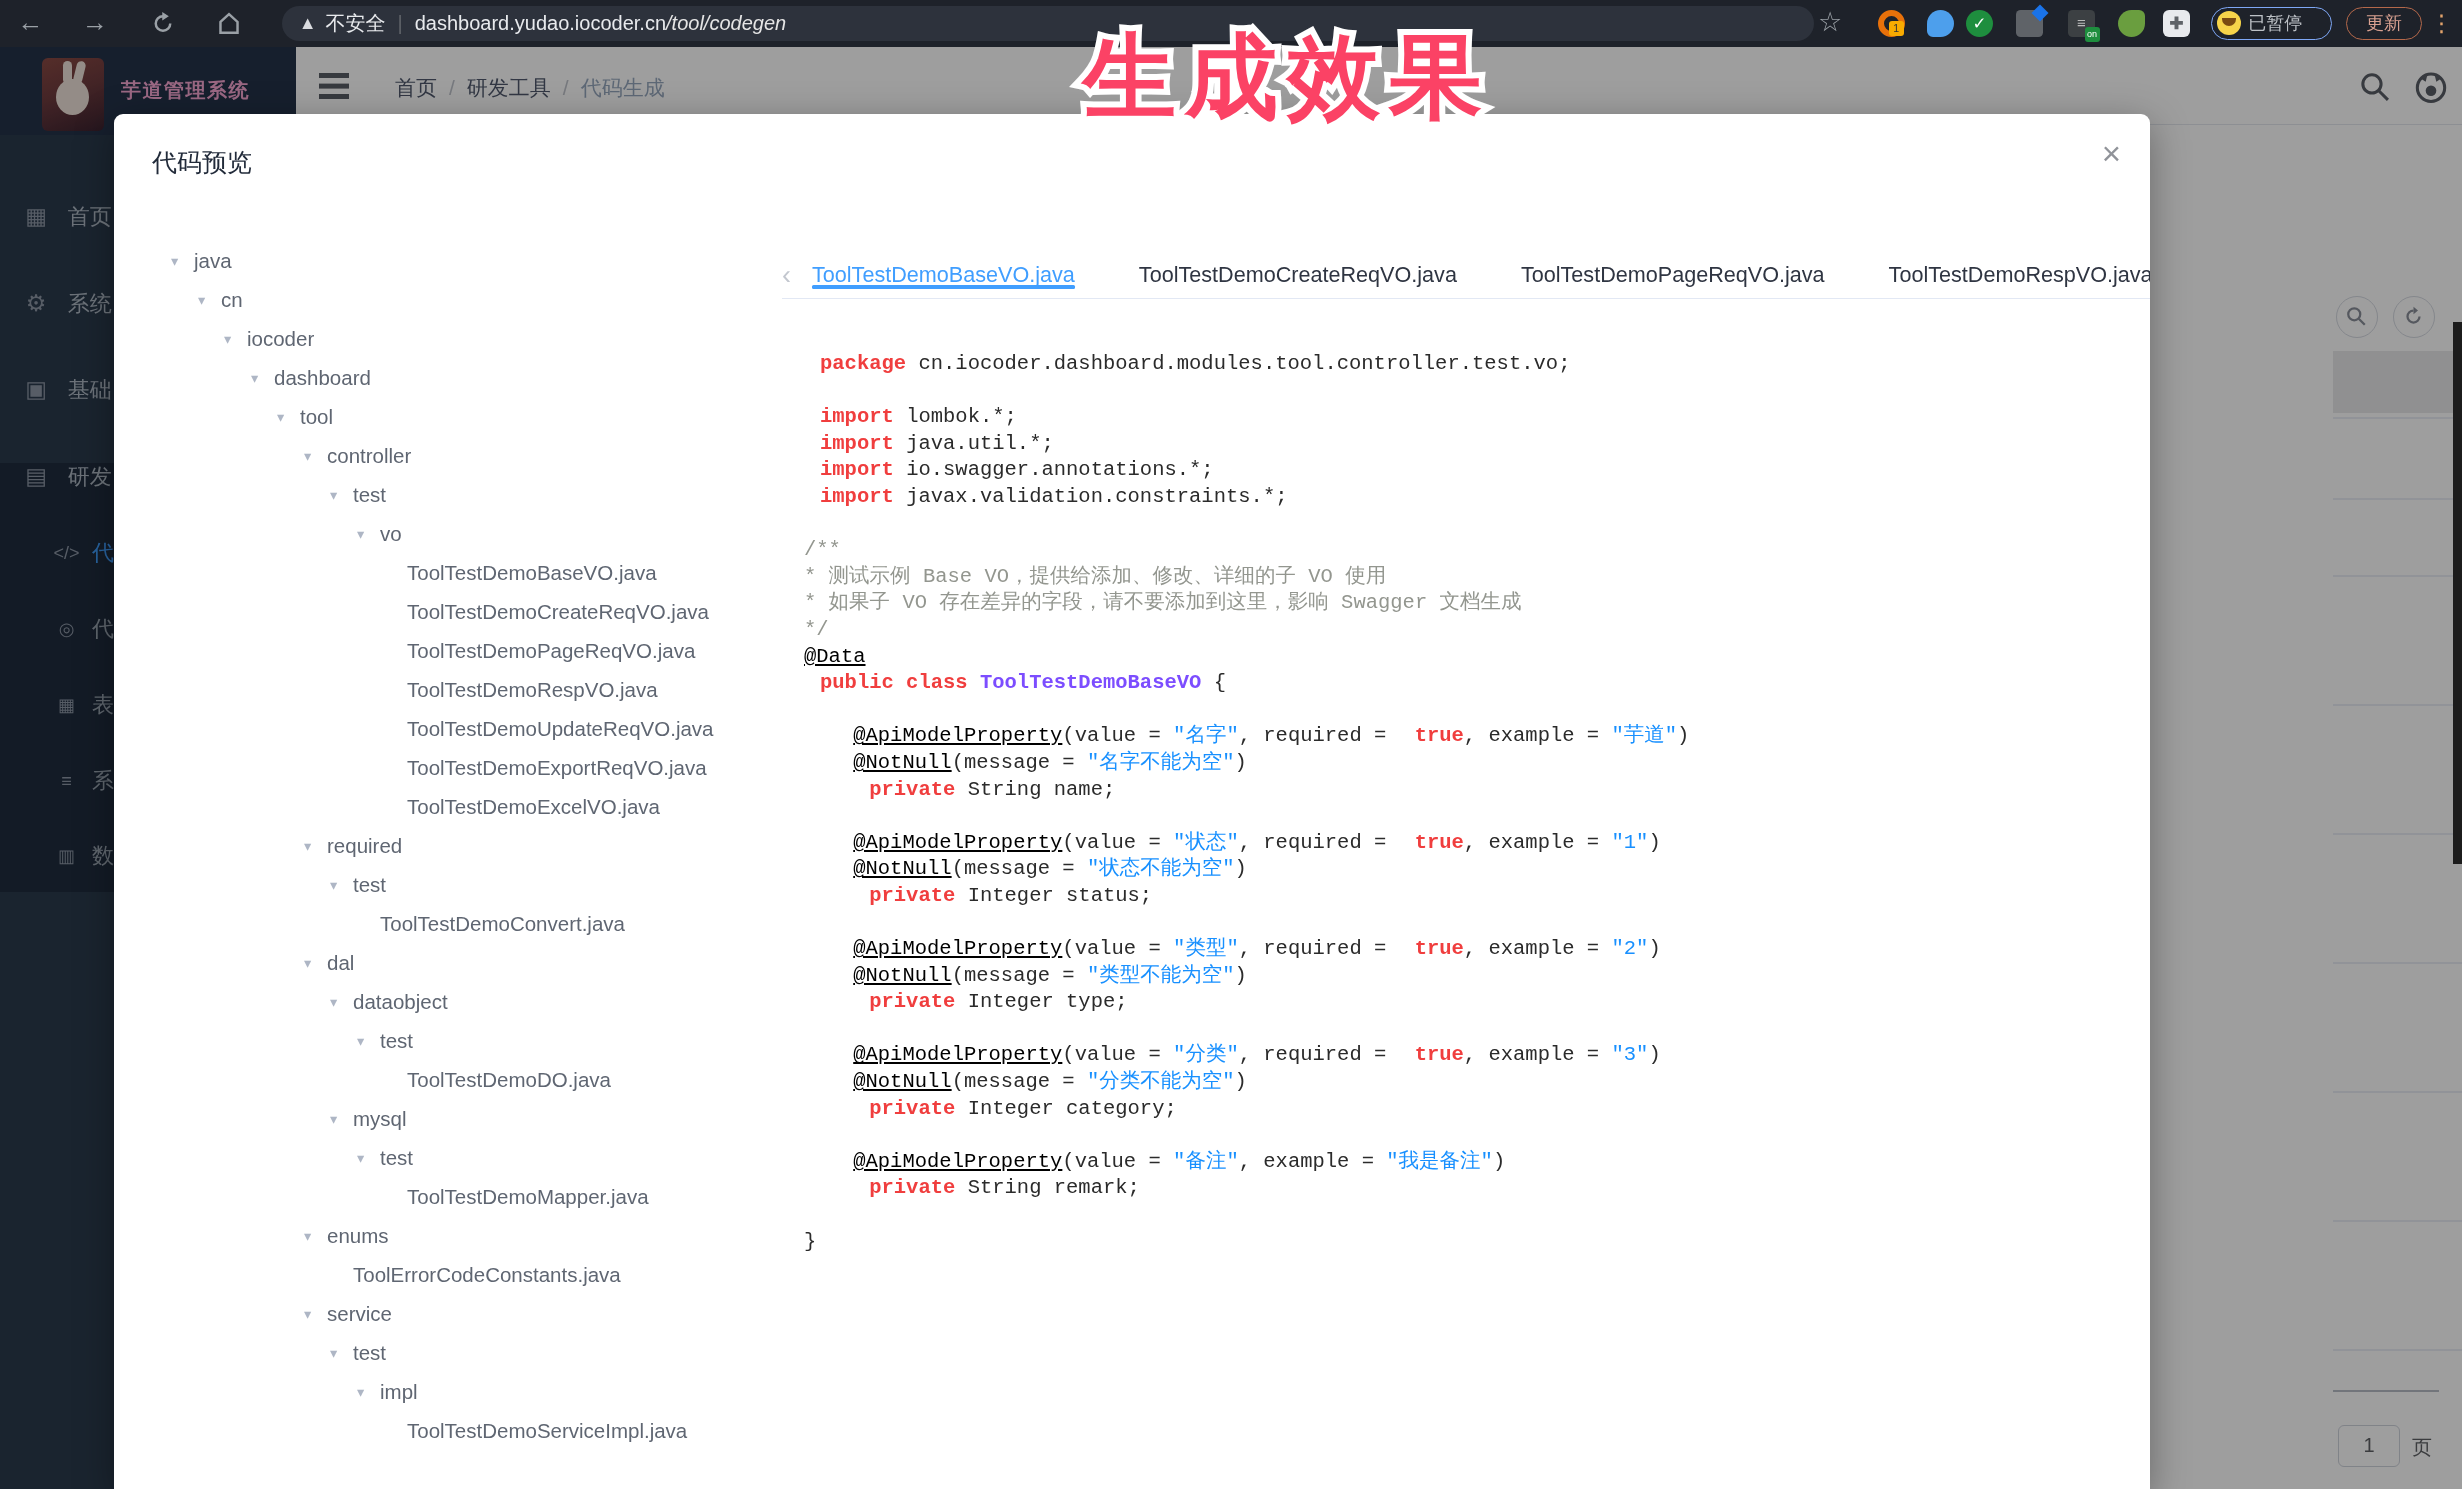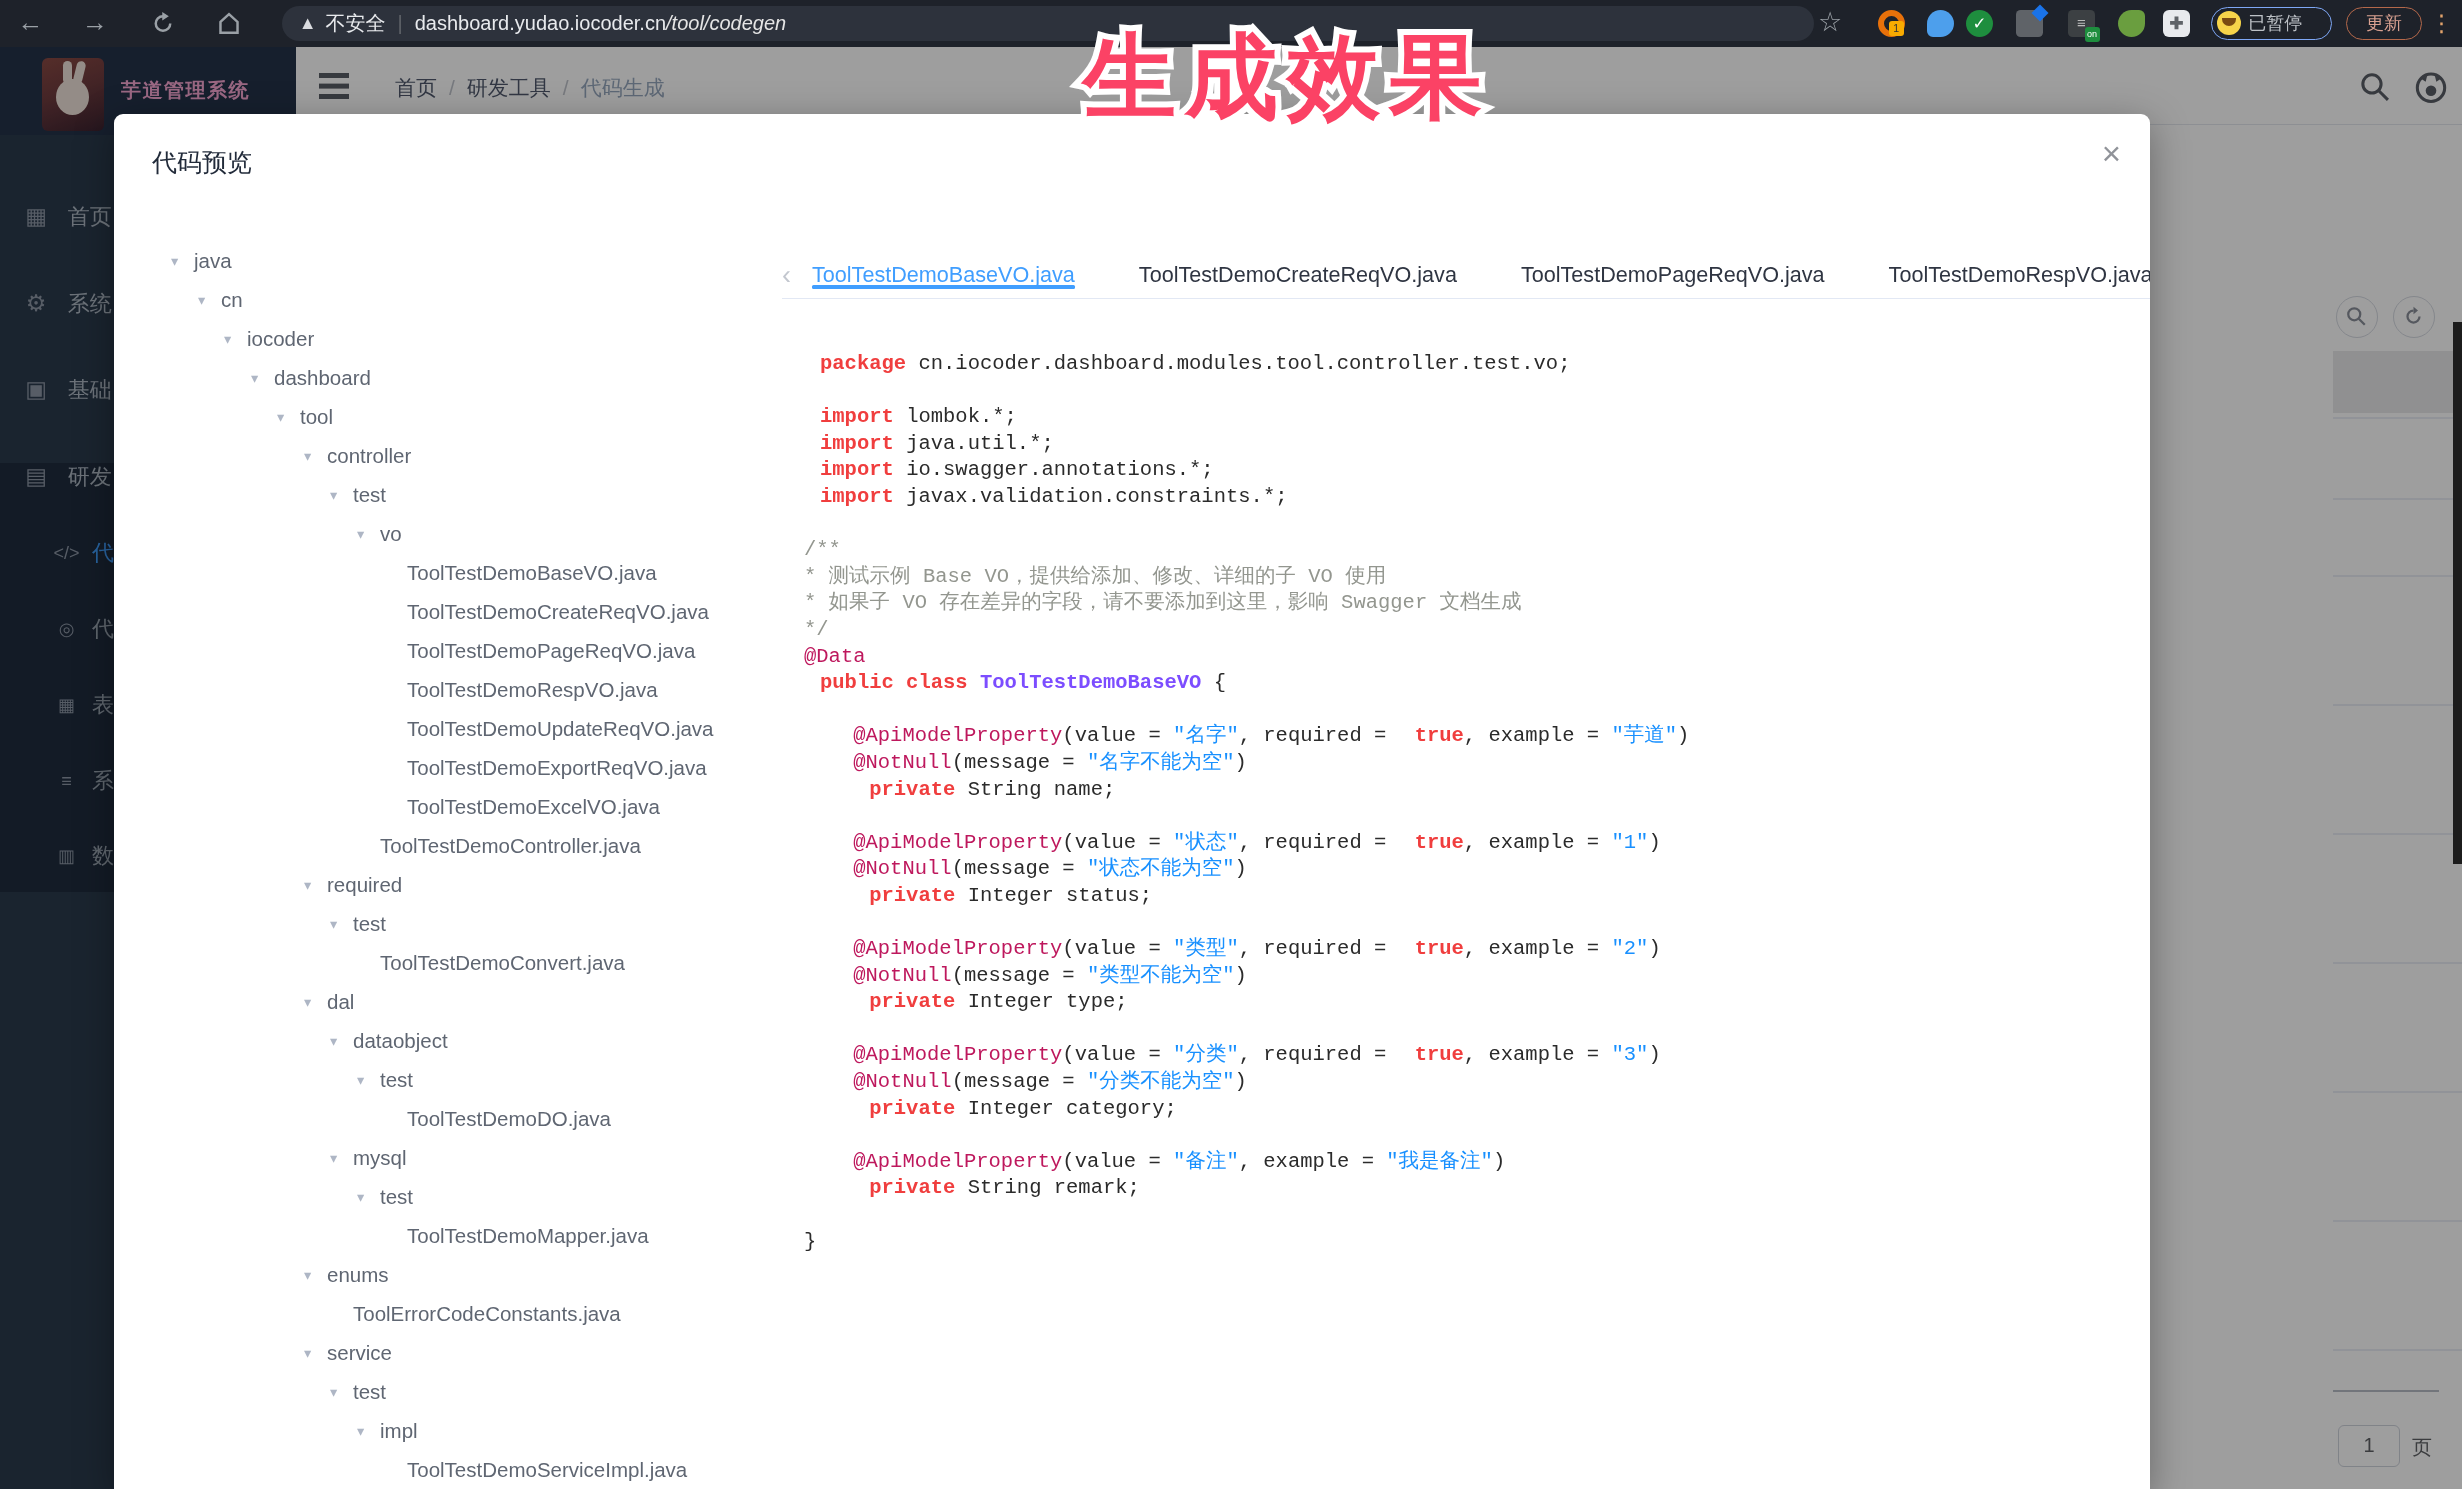--- a/index.html
+++ b/index.html
@@ -110,21 +110,21 @@
   .tab.active { color:#409eff; }
   .tab.active:after { content:""; position:absolute; left:0; right:0; bottom:-1.5px;
                       height:3.8px; background:#409eff; border-radius:1.5px; }
   
   #code { position:absolute; left:690px; top:237px; width:1510px; height:1138px;
           font-family:"Liberation Mono", monospace; font-size:20.5px; line-height:26.6px;
           white-space:pre; color:#2b2b2b; }
   .k { color:#f03e3e; font-weight:bold;margin-left:16px; }
   .s { color:#1890ff; }
   .c { color:#93968f; }
-  .a { color:#be185d; }
+  .a { color:#000000;text-decoration:underline; }
   .t { color:#7c4dff; font-weight:bold; }
   .p { color:#2b2b2b; }
 
   
   #annotation { position:absolute; left:1287px; top:15px; transform:translateX(-50%);
                 z-index:100; font-size:93px; font-weight:900; letter-spacing:9px;
                 white-space:nowrap; }
   #annotation .stroke { position:absolute; left:0; top:0; color:#fff;
                         -webkit-text-stroke:12px #fff; }
   #annotation .fill { position:relative; color:#fb4265; }
@@ -295,24 +295,20 @@
         <span>ToolTestDemoUpdateReqVO.java</span>
       </div>
       <div class="trow" style="padding-left: 228px;">
         <span class="caret"></span>
         <span>ToolTestDemoExportReqVO.java</span>
       </div>
       <div class="trow" style="padding-left: 228px;">
         <span class="caret"></span>
         <span>ToolTestDemoExcelVO.java</span>
       </div>
-      <div class="trow" style="padding-left: 201px;">
-        <span class="caret"></span>
-        <span>ToolTestDemoController.java</span>
-      </div>
       <div class="trow" style="padding-left: 148px;">
         <span class="caret">▾</span>
         <span>required</span>
       </div>
       <div class="trow" style="padding-left: 174px;">
         <span class="caret">▾</span>
         <span>test</span>
       </div>
       <div class="trow" style="padding-left: 201px;">
         <span class="caret"></span>

